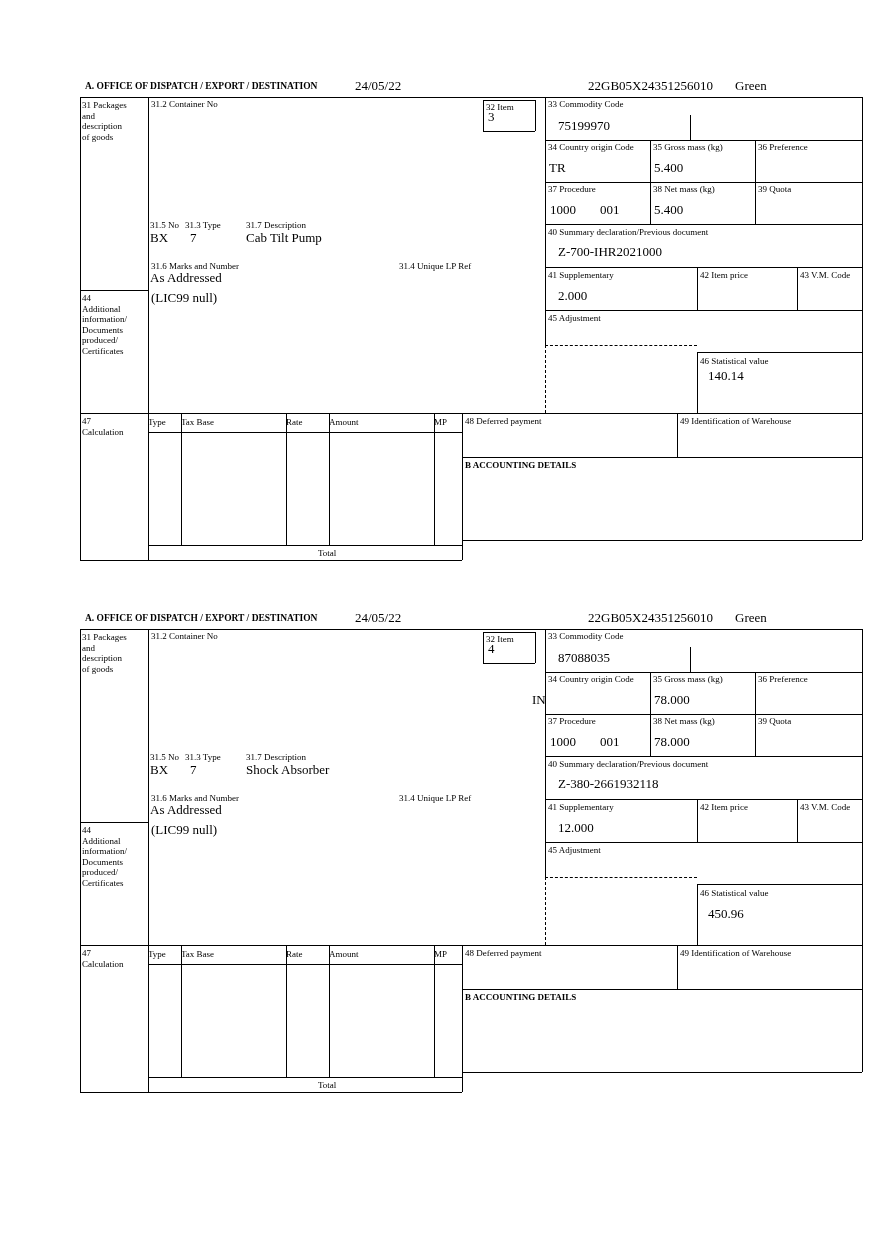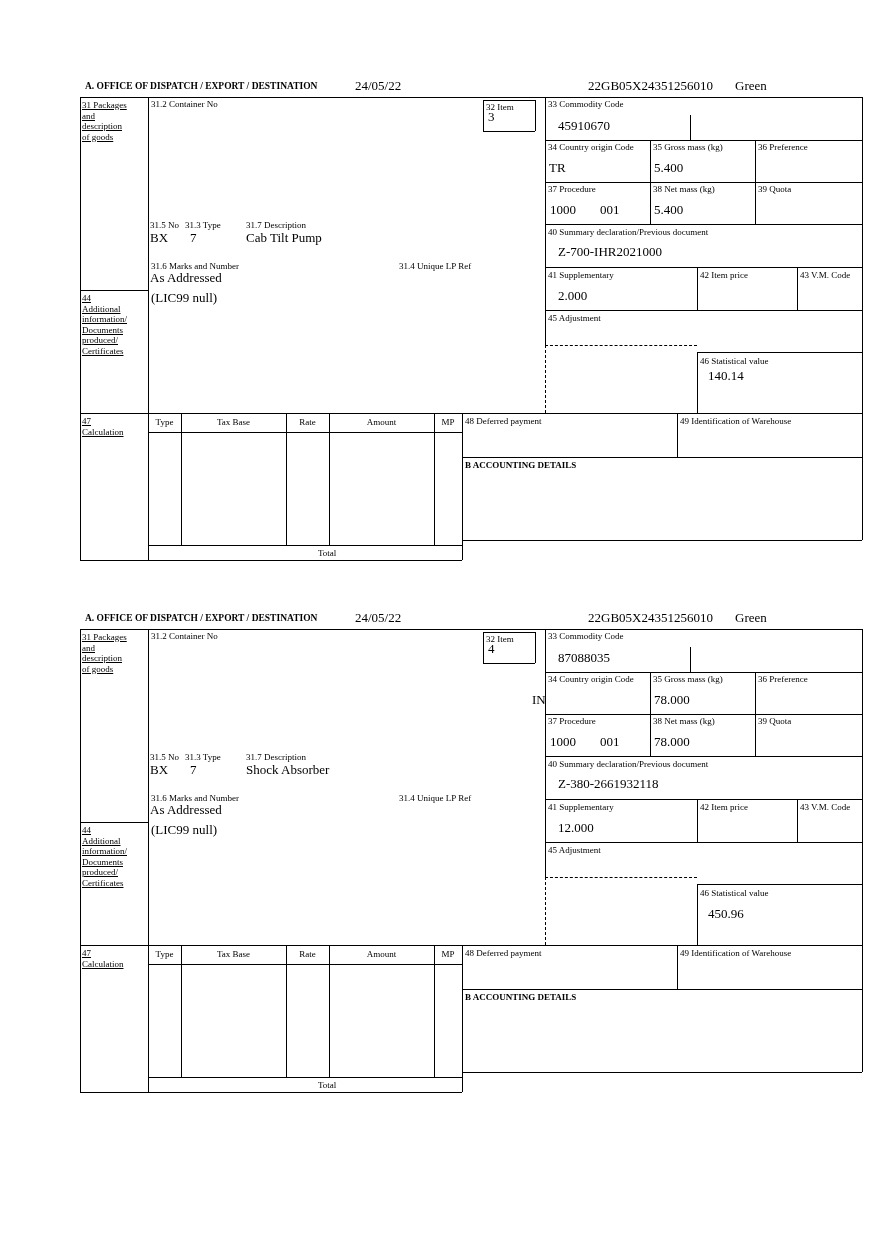--- a/index.html
+++ b/index.html
@@ -4,24 +4,24 @@
 <style>
   html,body{margin:0;padding:0;background:#fff;}
   #page{position:relative;width:882px;height:1250px;background:#fff;
         font-family:"Liberation Serif","DejaVu Serif",serif;color:#000;overflow:hidden;}
   .block{position:absolute;left:80px;width:784px;height:500px;}
   .hl{position:absolute;display:block;height:0;border-top:1px solid #000;}
   .vl{position:absolute;display:block;width:0;border-left:1px solid #000;}
   .hd{border-top-style:dashed;}
   .vd{border-left-style:dashed;}
   .lbl{position:absolute;font-size:9px;line-height:10.5px;white-space:nowrap;}
-  .pre{white-space:pre-line;text-decoration:underline;}
+  .pre{white-space:pre-line;}
   .val{position:absolute;font-size:13px;line-height:14px;white-space:nowrap;}
   .b{font-weight:bold;}
-  .ctr{text-align:center;}
+  .ctr{text-align:left;}
 </style>
 </head>
 <body>
 
 <div id="page">
 
   <section class="block" style="top:80px">
     <span class="lbl b" style="left:5px;top:1px;font-size:9.5px">A.  OFFICE OF DISPATCH / EXPORT / DESTINATION</span>
     <span class="val" style="left:275px;top:-1px">24/05/22</span>
     <span class="val" style="left:508px;top:-1px">22GB05X24351256010</span>
@@ -100,21 +100,21 @@
     <span class="lbl ctr" style="left:101px;top:337px;width:105px">Tax Base</span>
     <span class="lbl ctr" style="left:206px;top:337px;width:43px">Rate</span>
     <span class="lbl ctr" style="left:249px;top:337px;width:105px">Amount</span>
     <span class="lbl ctr" style="left:354px;top:337px;width:28px">MP</span>
     <span class="lbl" style="left:385px;top:336px">48 Deferred payment</span>
     <span class="lbl" style="left:600px;top:336px">49 Identification of Warehouse</span>
     <span class="lbl b" style="left:385px;top:380px">B ACCOUNTING DETAILS</span>
     <span class="lbl" style="left:238px;top:468px">Total</span>
 
     <span class="val" style="left:408px;top:30px">3</span>
-    <span class="val" style="left:478px;top:39px">45910670</span>
+    <span class="val" style="left:478px;top:39px">75199970</span>
     <span class="val" style="left:469px;top:81px">TR</span>
     <span class="val" style="left:574px;top:81px">5.400</span>
     <span class="val" style="left:470px;top:123px">1000</span>
     <span class="val" style="left:520px;top:123px">001</span>
     <span class="val" style="left:574px;top:123px">5.400</span>
     <span class="val" style="left:70px;top:151px">BX</span>
     <span class="val" style="left:110px;top:151px">7</span>
     <span class="val" style="left:166px;top:151px">Cab Tilt Pump</span>
     <span class="val" style="left:478px;top:165px">Z-700-IHR2021000</span>
     <span class="val" style="left:70px;top:191px">As Addressed</span>

